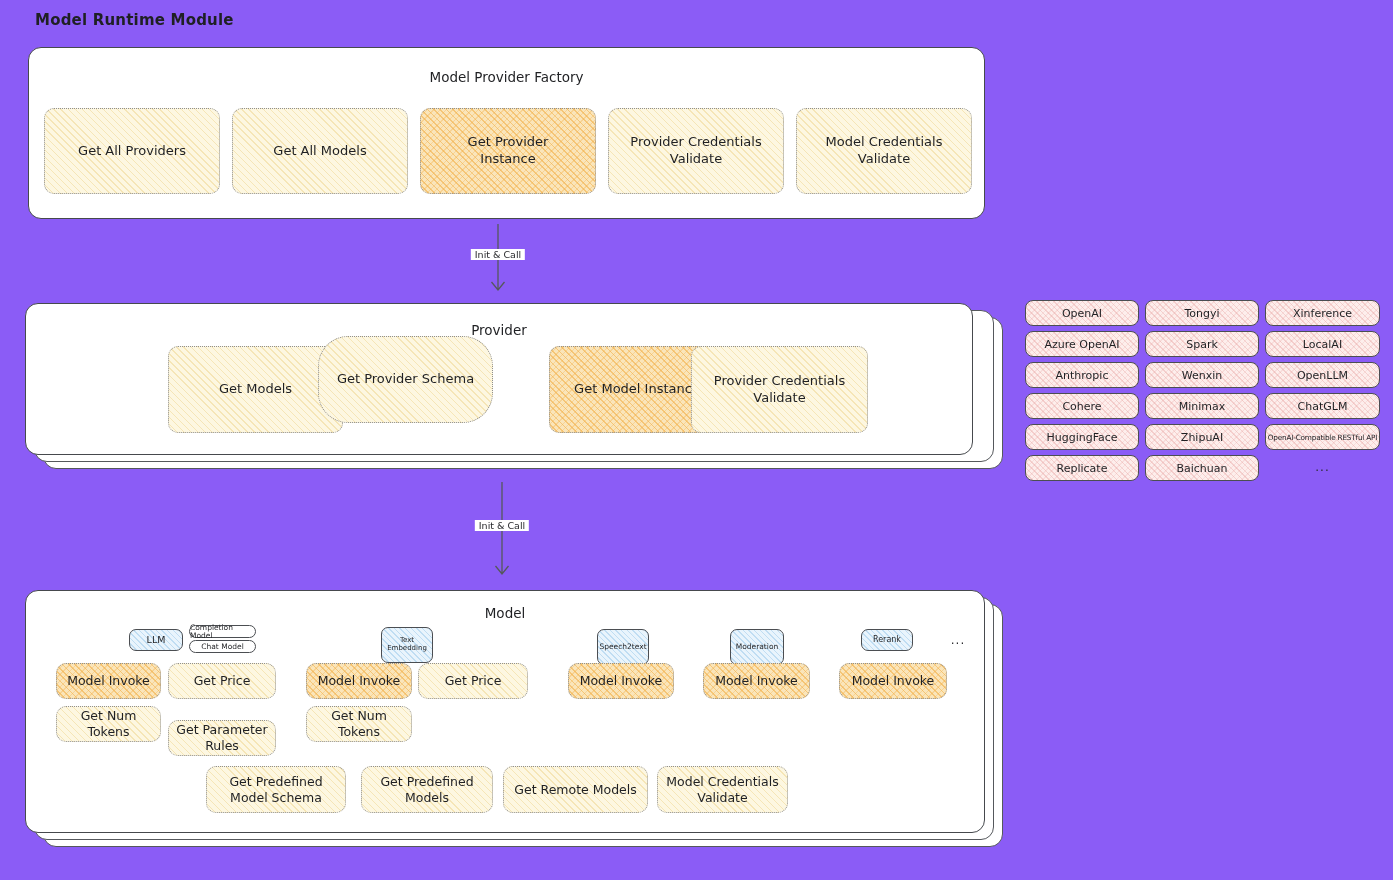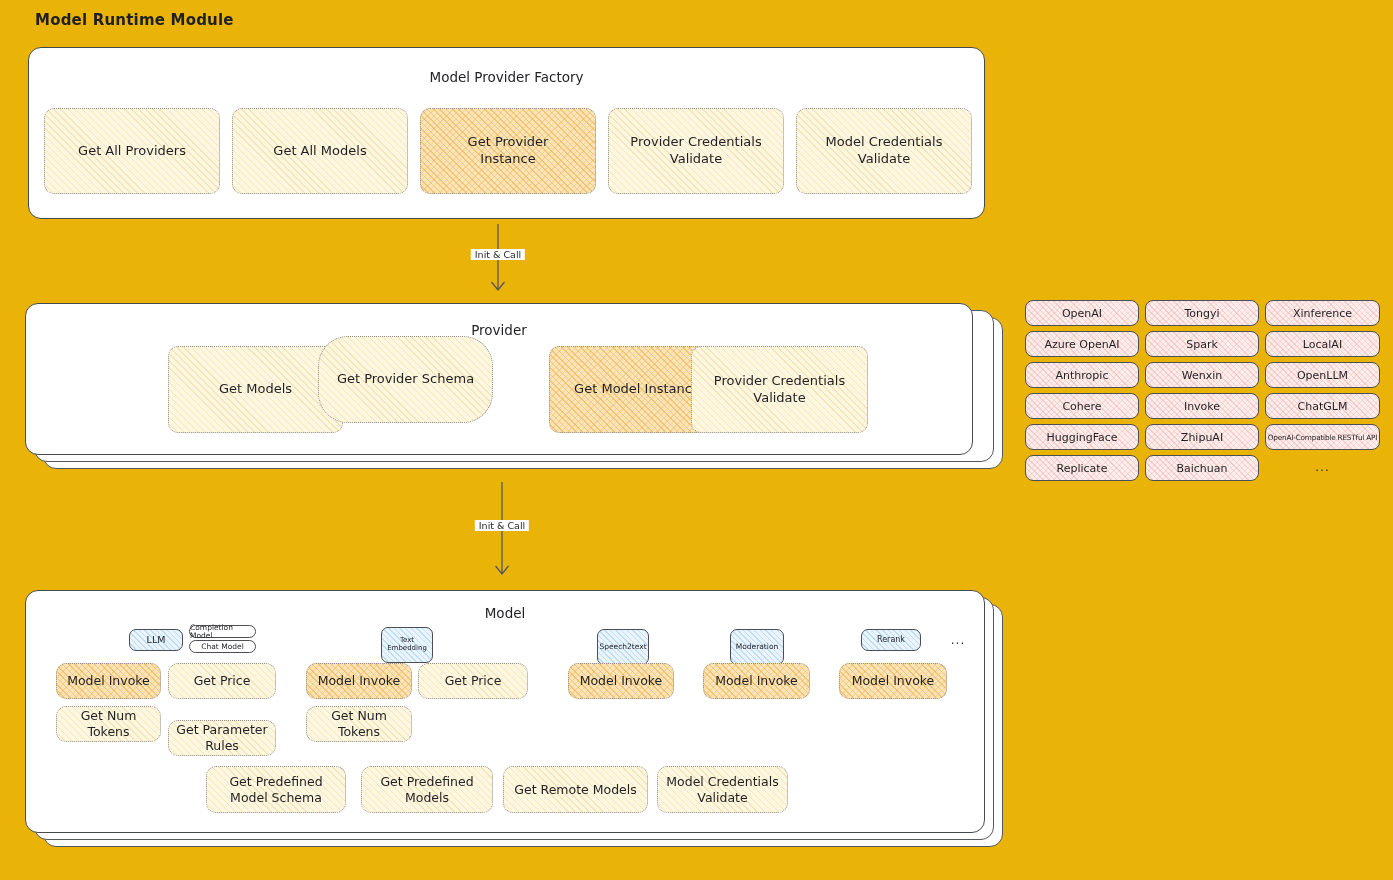--- a/index.html
+++ b/index.html
@@ -1,16 +1,16 @@
 <!DOCTYPE html>
 <html><head>
 <meta charset="utf-8">
 <style>
   html,body{margin:0;padding:0;background:#fff;}
-  .canvas{position:relative;width:1393px;height:880px;background:#eab308;overflow:hidden;
+  .canvas{position:relative;width:1393px;height:880px;background:#8b5cf6;overflow:hidden;
           font-family:"DejaVu Sans",sans-serif;color:#1f2023;}
   .abs{position:absolute;box-sizing:border-box;}
   .page-title{font-size:15px;font-weight:600;letter-spacing:.2px;}
   .container{border:1.4px solid #46494d;border-radius:13px;background:#fff;}
   .stack{border:1.3px solid #55585c;border-radius:13px;background:#fff;}
   .container-title{width:100%;text-align:center;font-size:13.5px;color:#1f2023;}
   .opbox{border:1.4px dotted #8f8f8f;border-radius:10px;display:flex;align-items:center;
          justify-content:center;text-align:center;font-size:13px;line-height:1.3;
          padding:2px 8px;}
   .opbox.small{font-size:12.5px;line-height:1.25;padding:2px 6px;}
@@ -73,21 +73,21 @@
     <div class="chip">Azure OpenAI</div>
     <div class="chip">Anthropic</div>
     <div class="chip">Cohere</div>
     <div class="chip">HuggingFace</div>
     <div class="chip">Replicate</div>
   </div>
   <div class="abs col" style="left:1145px;top:300px;width:114px;">
     <div class="chip">Tongyi</div>
     <div class="chip">Spark</div>
     <div class="chip">Wenxin</div>
-    <div class="chip">Invoke</div>
+    <div class="chip">Minimax</div>
     <div class="chip">ZhipuAI</div>
     <div class="chip">Baichuan</div>
   </div>
   <div class="abs col" style="left:1265px;top:300px;width:115px;">
     <div class="chip">Xinference</div>
     <div class="chip">LocalAI</div>
     <div class="chip">OpenLLM</div>
     <div class="chip">ChatGLM</div>
     <div class="chip chip-small">OpenAI-Compatible RESTful API</div>
     <div class="dots" style="height:24px;">...</div>
@@ -102,21 +102,21 @@
   <div class="abs stack" style="left:34px;top:597px;width:960px;height:243px;"></div>
   <div class="abs container" style="left:25px;top:590px;width:960px;height:243px;">
     <div class="container-title abs" style="top:14px;left:0;">Model</div>
 
     <div class="abs tag-blue" style="left:103px;top:38px;width:54px;height:22px;font-size:9.5px;">LLM</div>
     <div class="abs tag-white" style="left:163px;top:34px;width:67px;height:13px;">Completion Model</div>
     <div class="abs tag-white" style="left:163px;top:49px;width:67px;height:13px;">Chat Model</div>
     <div class="abs tag-blue" style="left:355px;top:36px;width:52px;height:24px;font-size:7px;padding:17px 6px;">Text Embedding</div>
     <div class="abs tag-blue" style="left:571px;top:38px;width:52px;height:36px;font-size:7.5px;">Speech2text</div>
     <div class="abs tag-blue" style="left:704px;top:38px;width:54px;height:36px;font-size:7.5px;">Moderation</div>
-    <div class="abs tag-blue" style="left:835px;top:38px;width:60px;height:22px;font-size:8px;">Rerank</div>
+    <div class="abs tag-blue" style="left:835px;top:38px;width:52px;height:22px;font-size:8px;">Rerank</div>
     <div class="abs dots" style="left:922px;top:40px;width:20px;height:18px;">...</div>
 
     <div class="abs opbox small fill-orange" style="left:30px;top:72px;width:105px;height:36px;">Model Invoke</div>
     <div class="abs opbox small fill-yellow" style="left:142px;top:72px;width:108px;height:36px;">Get Price</div>
     <div class="abs opbox small fill-orange" style="left:280px;top:72px;width:106px;height:36px;">Model Invoke</div>
     <div class="abs opbox small fill-yellow" style="left:392px;top:72px;width:110px;height:36px;">Get Price</div>
     <div class="abs opbox small fill-orange" style="left:542px;top:72px;width:106px;height:36px;">Model Invoke</div>
     <div class="abs opbox small fill-orange" style="left:677px;top:72px;width:107px;height:36px;">Model Invoke</div>
     <div class="abs opbox small fill-orange" style="left:813px;top:72px;width:108px;height:36px;">Model Invoke</div>
 

